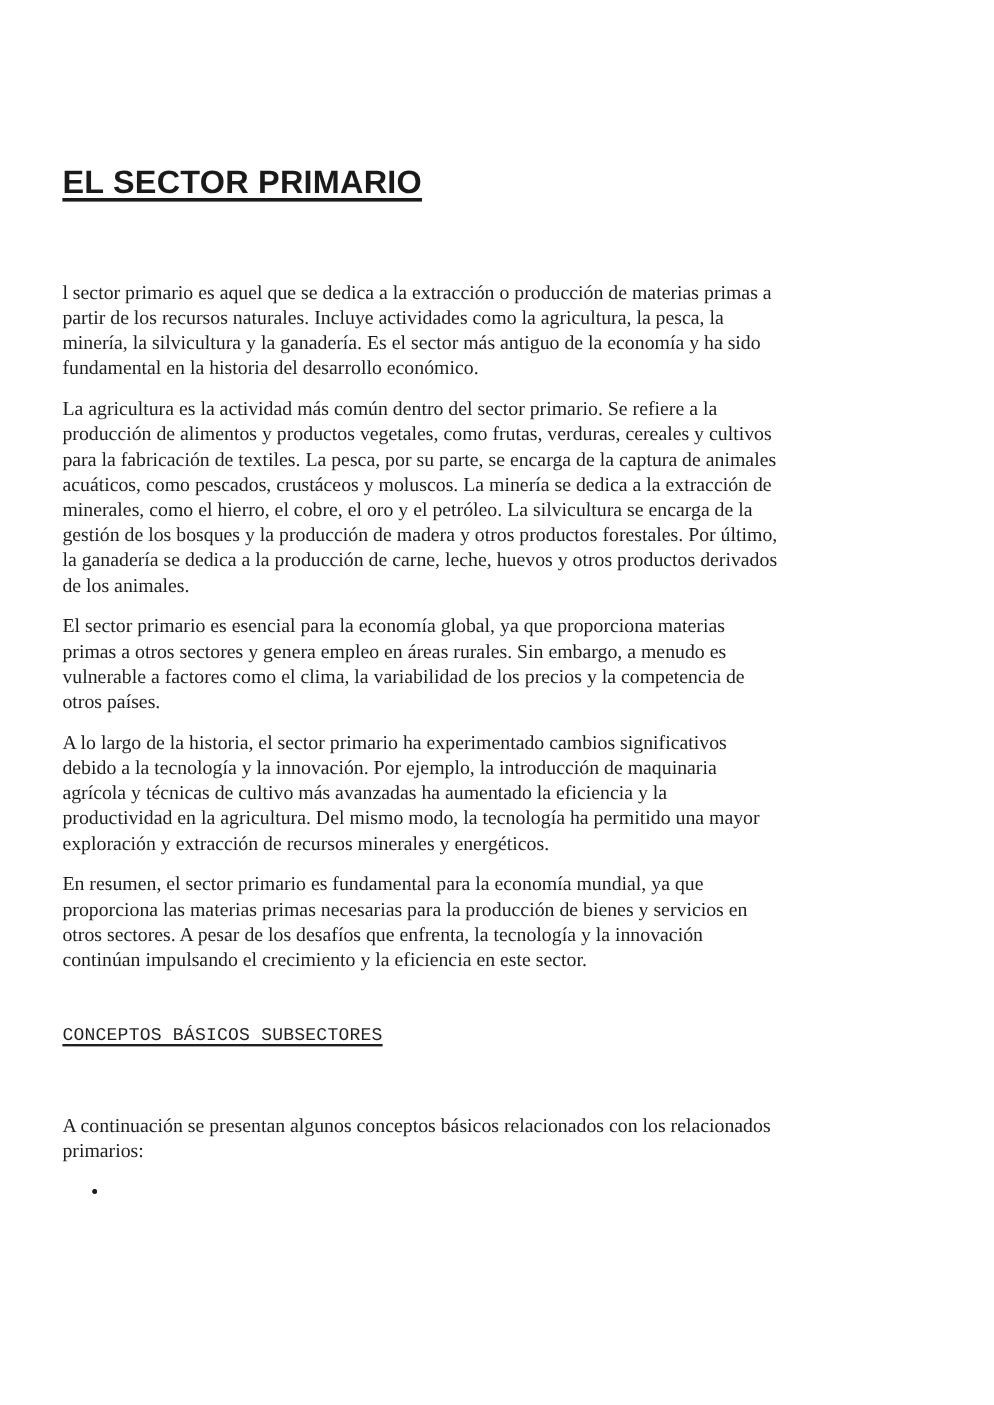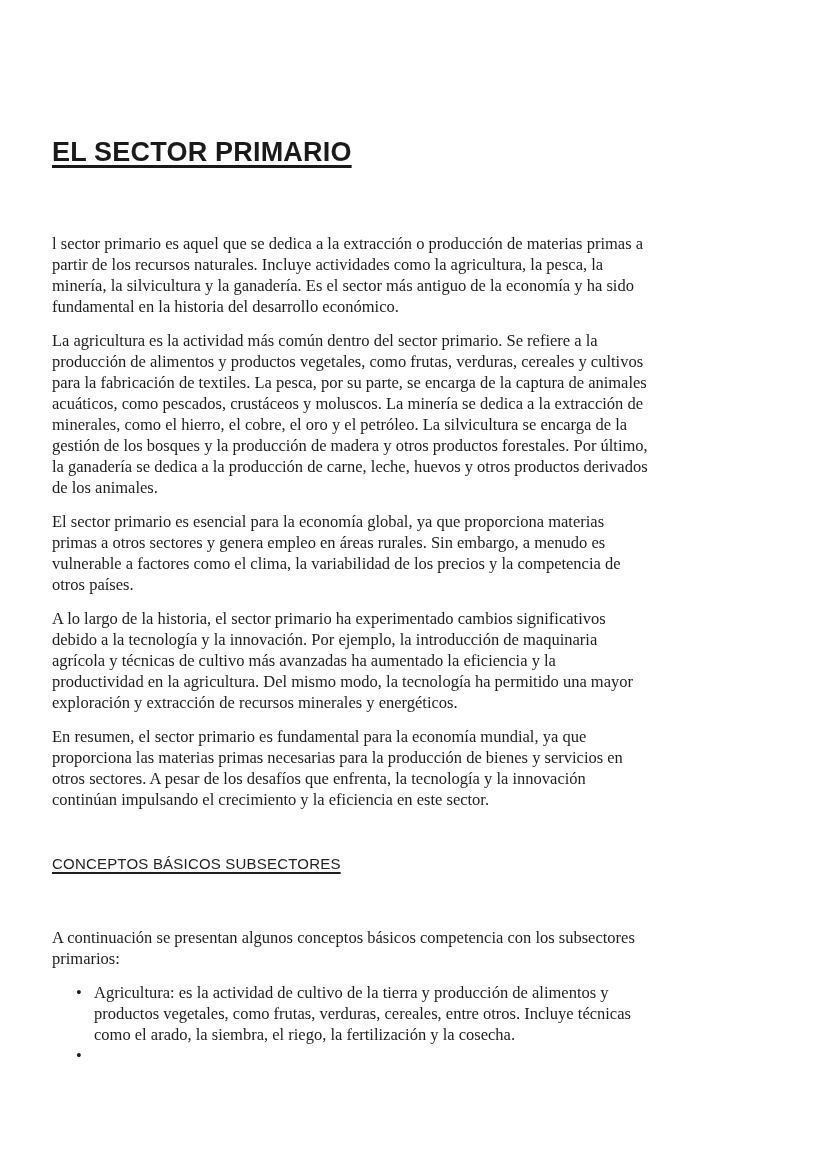--- a/index.html
+++ b/index.html
@@ -34,21 +34,21 @@
     font-family: "Liberation Serif", "DejaVu Serif", serif;
     font-size: 16.5px;
     line-height: 21px;
     color: #1d1d1d;
   }
   p.para {
     margin: 0 0 13px 0;
     max-width: 596px;
   }
   .section-heading {
-    font-family: Liberation Sans, sans-serif;
+    font-family: Liberation Mono, monospace;
     font-size: 15px;
     font-weight: normal;
     letter-spacing: 0.2px;
     line-height: 20px;
     margin: 44px 0 53px 0;
     text-decoration: underline;
     text-decoration-thickness: 1.5px;
     text-underline-offset: 3px;
     color: #1f1f1f;
   }
@@ -85,26 +85,25 @@
     <p class="para">La agricultura es la actividad más común dentro del sector primario. Se refiere a la producción de alimentos y productos vegetales, como frutas, verduras, cereales y cultivos para la fabricación de textiles. La pesca, por su parte, se encarga de la captura de animales acuáticos, como pescados, crustáceos y moluscos. La minería se dedica a la extracción de minerales, como el hierro, el cobre, el oro y el petróleo. La silvicultura se encarga de la gestión de los bosques y la producción de madera y otros productos forestales. Por último, la ganadería se dedica a la producción de carne, leche, huevos y otros productos derivados de los animales.</p>
 
     <p class="para">El sector primario es esencial para la economía global, ya que proporciona materias primas a otros sectores y genera empleo en áreas rurales. Sin embargo, a menudo es vulnerable a factores como el clima, la variabilidad de los precios y la competencia de otros países.</p>
 
     <p class="para">A lo largo de la historia, el sector primario ha experimentado cambios significativos debido a la tecnología y la innovación. Por ejemplo, la introducción de maquinaria agrícola y técnicas de cultivo más avanzadas ha aumentado la eficiencia y la productividad en la agricultura. Del mismo modo, la tecnología ha permitido una mayor exploración y extracción de recursos minerales y energéticos.</p>
 
     <p class="para">En resumen, el sector primario es fundamental para la economía mundial, ya que proporciona las materias primas necesarias para la producción de bienes y servicios en otros sectores. A pesar de los desafíos que enfrenta, la tecnología y la innovación continúan impulsando el crecimiento y la eficiencia en este sector.</p>
 
     <h2 class="section-heading">CONCEPTOS BÁSICOS SUBSECTORES</h2>
 
-    <p class="para">A continuación se presentan algunos conceptos básicos competencia con los subsectores primarios:</p>
+    <p class="para">A continuación se presentan algunos conceptos básicos relacionados con los relacionados primarios:</p>
 
     <ul class="concepts-list">
       <li>
         <span class="bullet">•</span>
-        <span>Agricultura: es la actividad de cultivo de la tierra y producción de alimentos y productos vegetales, como frutas, verduras, cereales, entre otros. Incluye técnicas como el arado, la siembra, el riego, la fertilización y la cosecha.</span>
       </li>
       <li>
         <span class="bullet">•</span>
       </li>
     </ul>
 
   </div>
 </div>
 
 </body></html>

